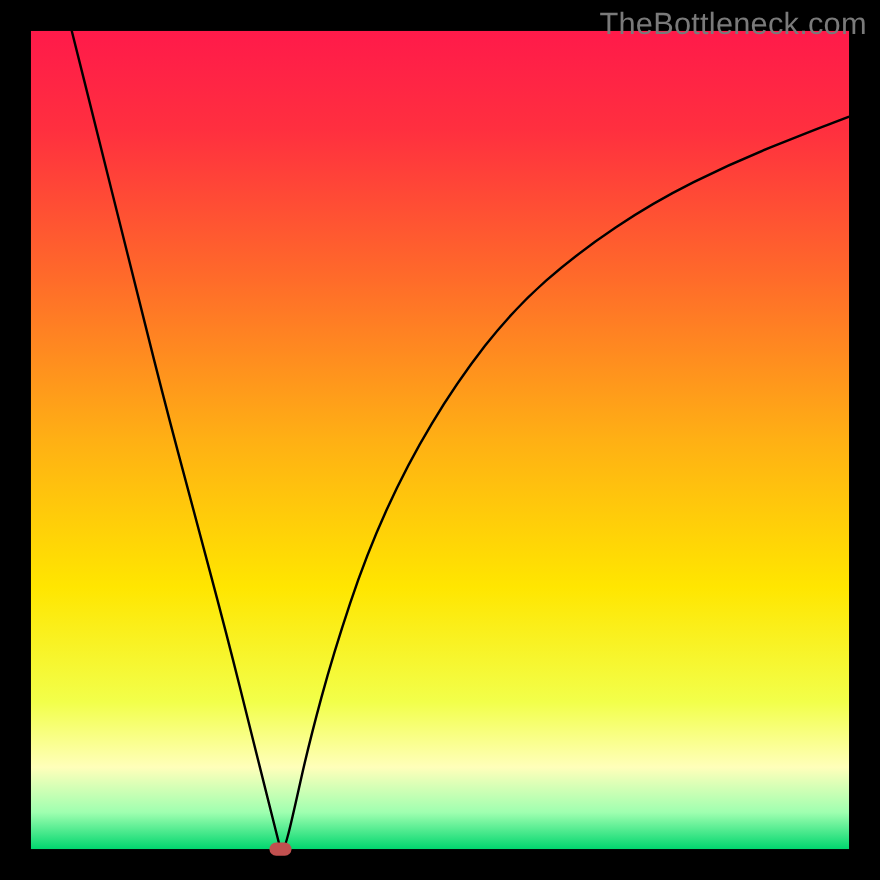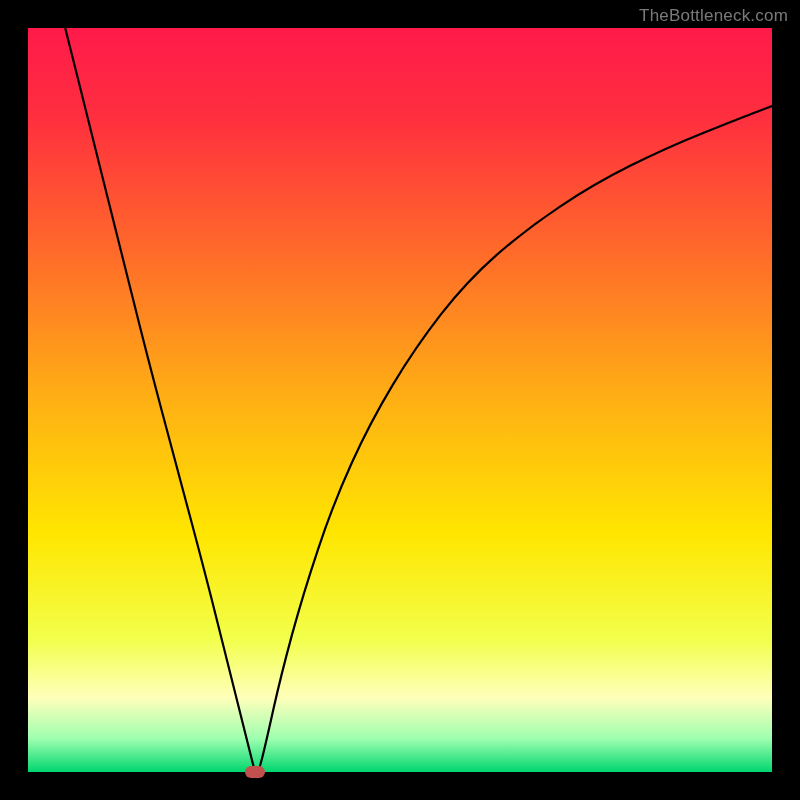--- a/index.html
+++ b/index.html
@@ -24,21 +24,21 @@
     left: 0;
     top: 0;
     width: 744px;
     height: 744px;
   }
   .watermark {
     position: absolute;
     top: 6px;
     right: 12px;
     color: #7a7a7a;
-    font-size: 17px;
+    font-size: 28px;
     font-weight: 500;
     letter-spacing: 0.2px;
     user-select: none;
   }
   .marker {
     position: absolute;
     width: 20px;
     height: 12px;
     background: #c1504f;
     border-radius: 6px;

